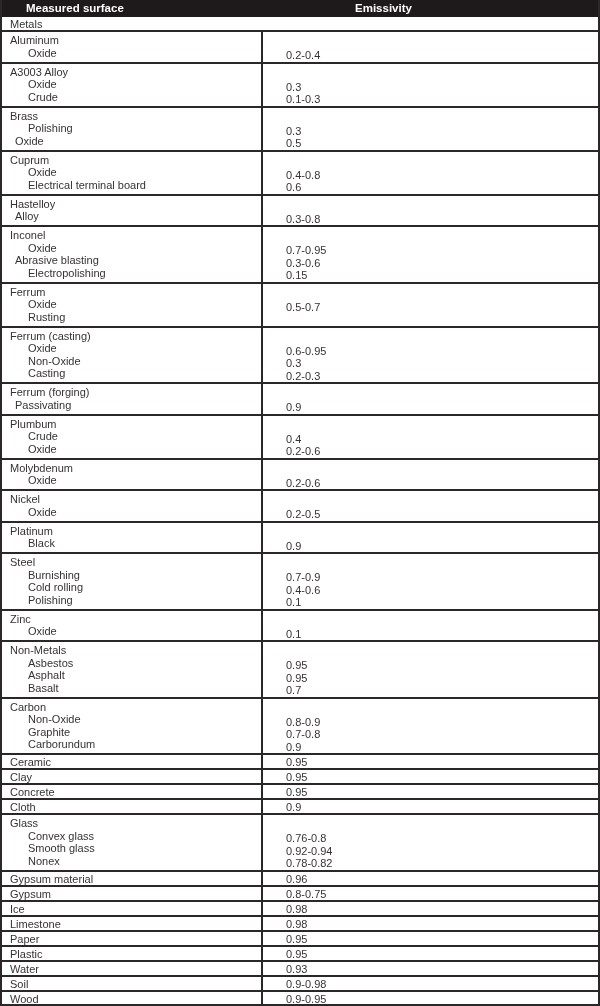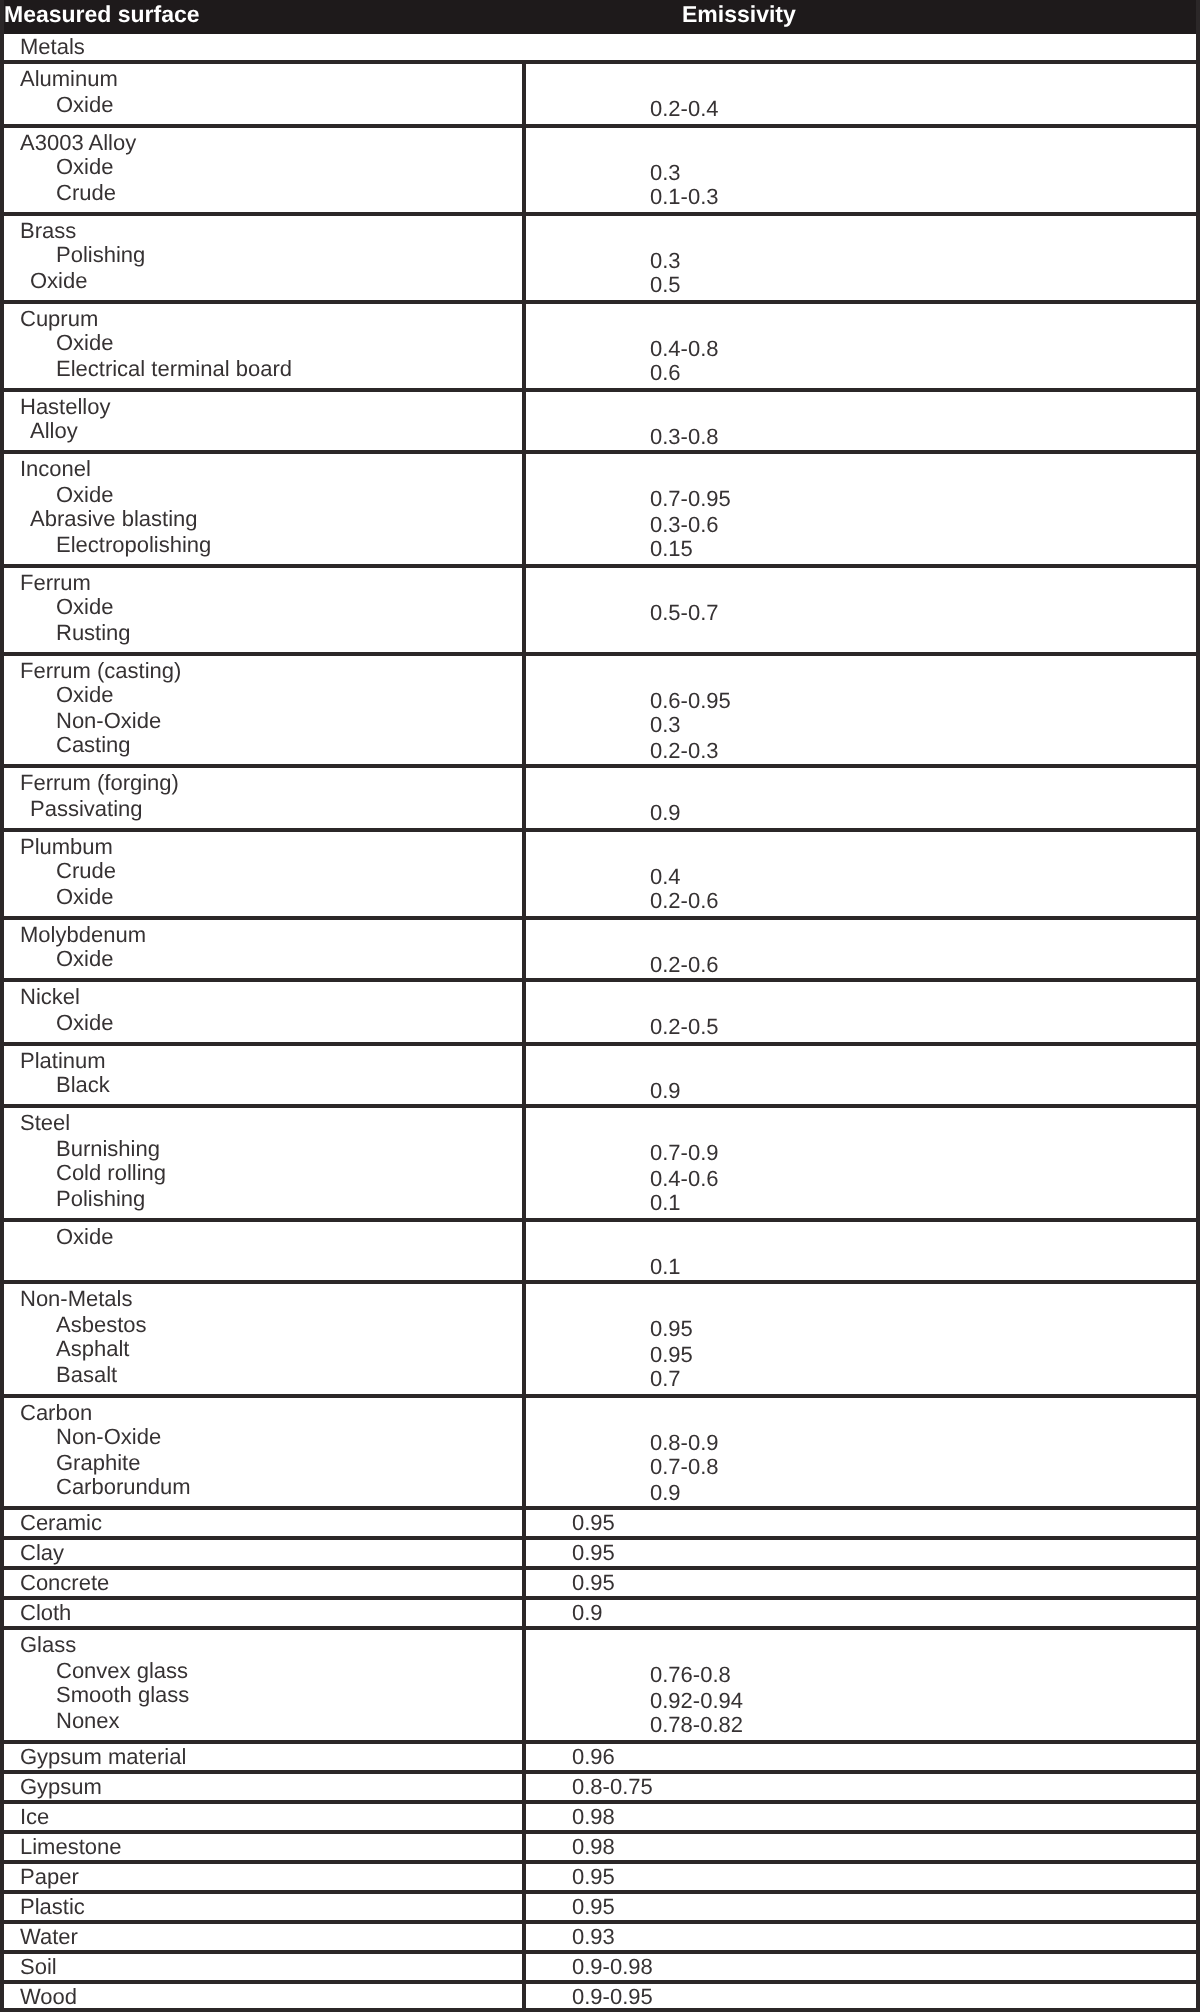--- a/index.html
+++ b/index.html
@@ -17,22 +17,22 @@
     overflow:hidden;
     background:#fff;
   }
   .hdr {
     height:17px;
     background:var(--header-bg,#1e1a1b);
     color:var(--header-text,#ffffff);
     font-weight:bold; font-size:11.5px;
     position:relative; line-height:17px;
   }
-  .hcell1 { position:absolute; left:0; top:0; }
-  .hcell2 { position:absolute; left:339px; top:0; }
+  .hcell1 { position:absolute; left:24px; top:0; }
+  .hcell2 { position:absolute; left:353px; top:0; }
   .row {
     border-bottom:2px solid var(--border,#2b2728);
     display:flex;
     font-size:11px;
   }
   .span-row {
     display:block;
     line-height:12px;
     padding:1px 0 0 8px;
   }
@@ -42,21 +42,21 @@
   }
   .cell-r { flex:1; padding-left:23px; }
   .single-row .cell-l { line-height:12px; padding:1px 0 0 8px; }
   .single-row .cell-r { line-height:12px; padding-top:1px; }
   .group-row .cell-l { padding:2px 0 2.5px 0; line-height:12.5px; }
   .group-row .cell-r { padding:2px 0 2.5px 23px; line-height:12.5px; }
   .gl { padding-left:8px; }
   .item.ind1 { padding-left:13px; }
   .item.ind2 { padding-left:26px; }
   .spacer { height:12.5px; }
-  .vals { position:relative; top:2.5px;margin-left:39px; }
+  .vals { position:relative; top:2.5px; }
 </style>
 </head>
 <body>
 
 <div class="emis-table">
   <div class="hdr">
     <span class="hcell1">Measured surface</span>
     <span class="hcell2">Emissivity</span>
   </div>
   <div id="rows">
@@ -262,20 +262,21 @@
       <div class="vals">
             <div class="val">0.7-0.9</div>
             <div class="val">0.4-0.6</div>
             <div class="val">0.1</div>
           </div>
     </div>
   </div>
 
   <div class="row group-row">
     <div class="cell-l">
+      <div class="gl">Zinc</div>
     <div class="item ind2">Oxide</div>
         </div>
     <div class="cell-r">
       <div class="spacer"></div>
       <div class="vals">
             <div class="val">0.1</div>
           </div>
     </div>
   </div>
 

